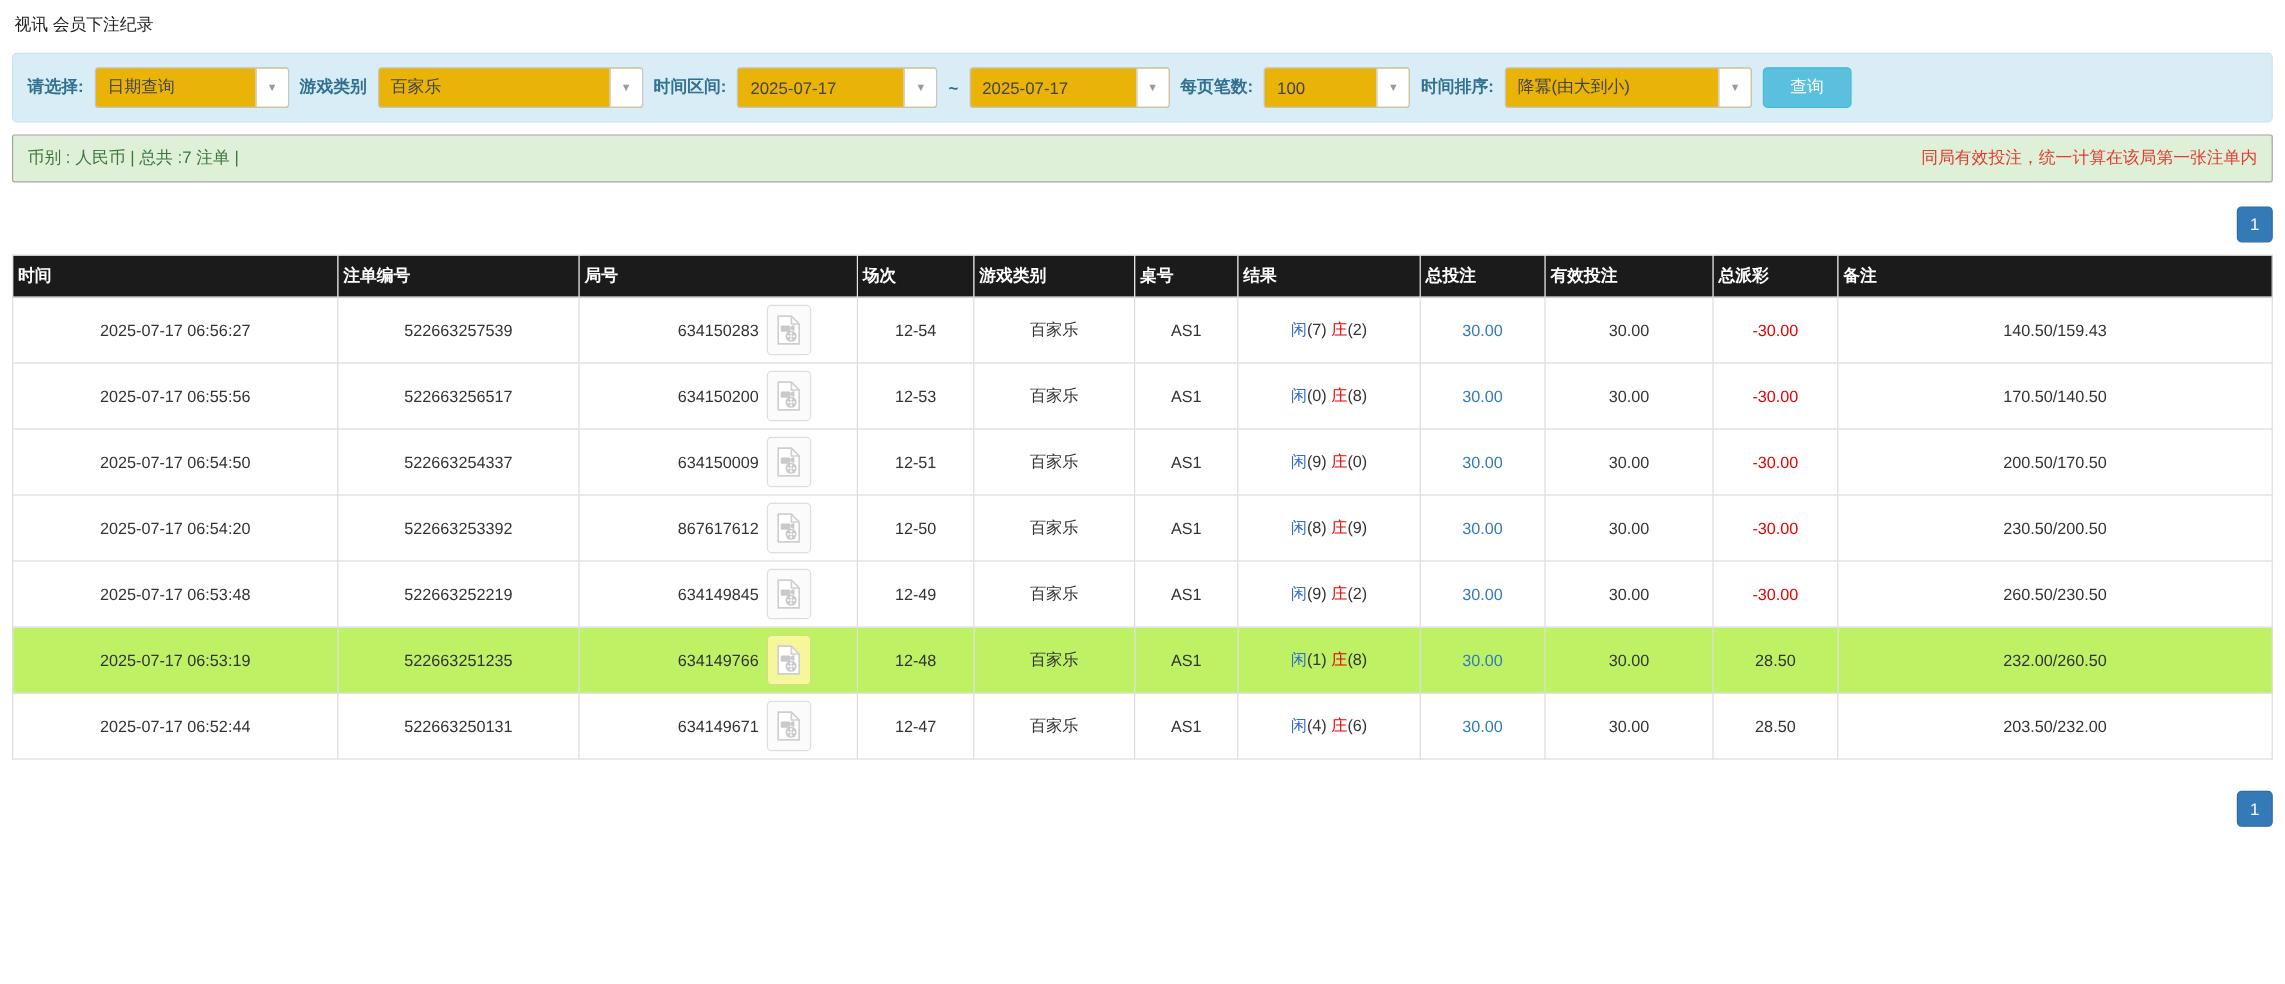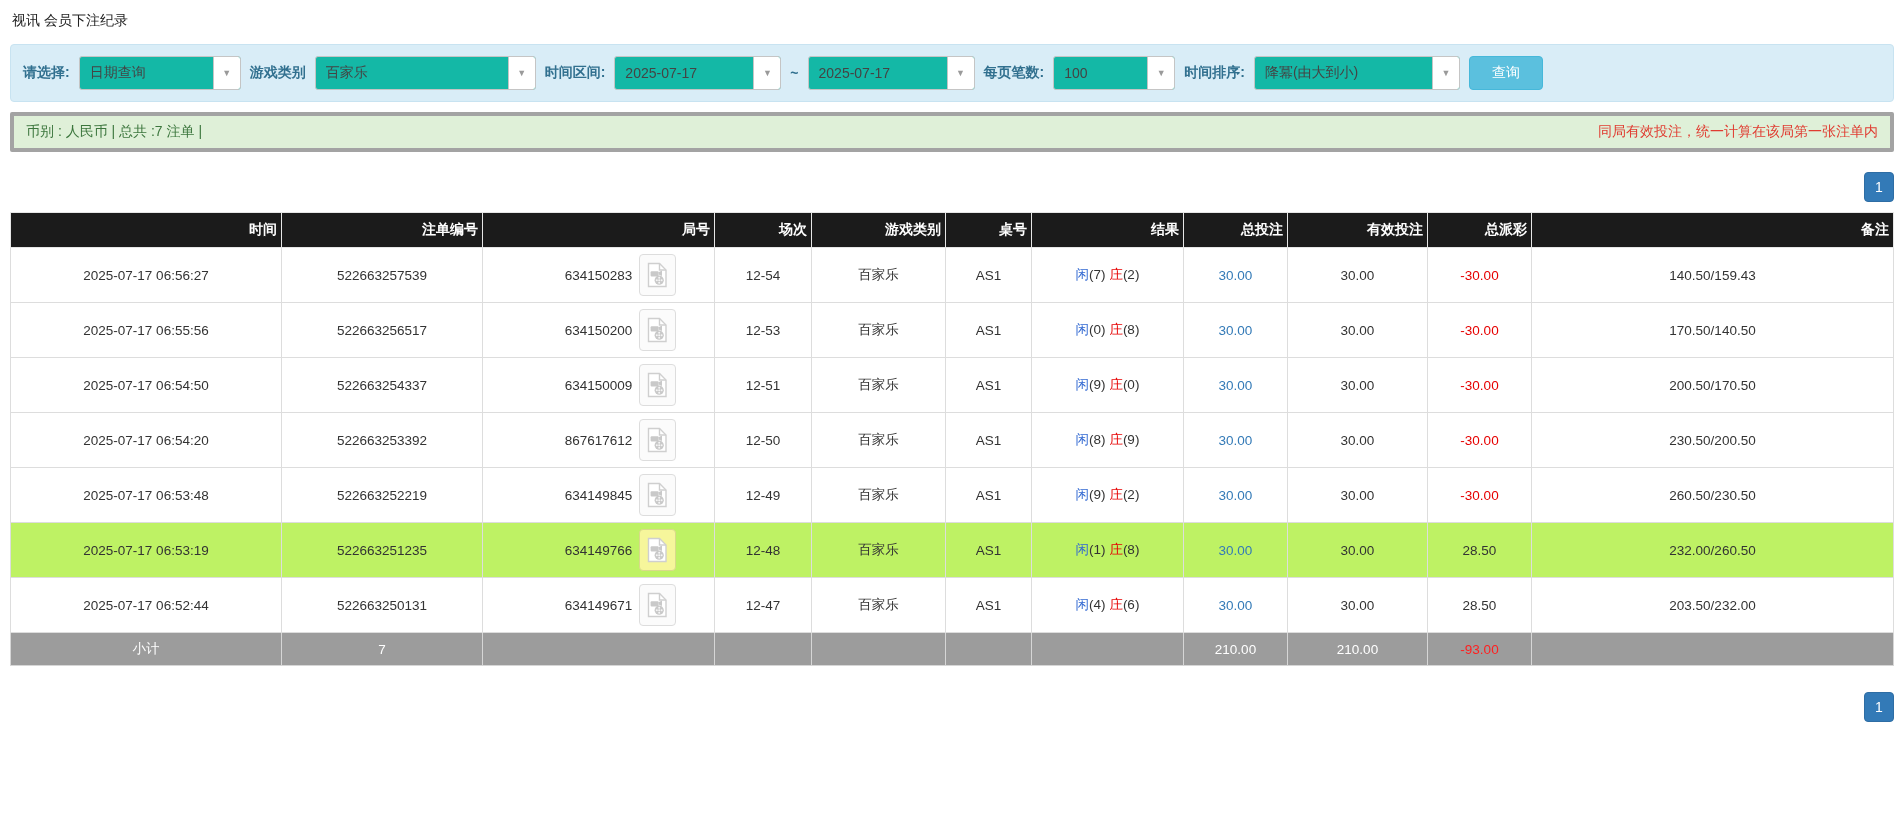--- a/index.html
+++ b/index.html
@@ -15,58 +15,58 @@
   .page-title { font-size:14px; font-weight:500; color:#222; margin:4px 0 14px 2px; }
 
   
   .filter-panel {
     background:#d9edf7; border:1px solid #c8e3f1; border-radius:4px;
     padding:11px 12px; display:flex; align-items:center; gap:9px;
     height:58px;
   }
   .filter-label { color:#31708f; font-weight:bold; white-space:nowrap; }
   .combo {
-    display:flex; align-items:stretch; background:#14b8a6;
+    display:flex; align-items:stretch; background:#eab308;
     border:1px solid #c5c5c5; border-radius:3px; height:34px; overflow:hidden;
   }
   .combo-text { flex:1; display:flex; align-items:center; padding:0 10px; color:#444; white-space:nowrap; }
   .combo-arrow {
     width:27px; border-left:1px solid #c5c5c5; display:flex; align-items:center;
     justify-content:center; color:#9a9a9a; font-size:9px; background:#fff; cursor:pointer;
   }
   .tilde { color:#31708f; font-weight:bold; }
   .search-btn {
     height:34px; padding:0 22px; background:#5bc0de; border:1px solid #46b8da;
     border-radius:4px; color:#fff; font-size:14px; cursor:pointer;
   }
 
   
   .summary-bar {
-    margin-top:10px; background:#dff0d8; border:4px solid #a3a3a3; border-radius:2px;
+    margin-top:10px; background:#dff0d8; border:1px solid #a3a3a3; border-radius:2px;
     padding:10px 12px; display:flex; justify-content:space-between; align-items:center;
     height:40px;
   }
   .summary-left { color:#3c763d; }
   .summary-notice { color:#e03c31; }
 
   
   .pager { display:flex; justify-content:flex-end; }
   .pager-top { margin-top:20px; margin-bottom:10px; }
   .pager-bottom { margin-top:26px; }
   .page-btn {
     min-width:30px; height:30px; background:#337ab7; border:1px solid #2e6da4;
     border-radius:4px; color:#fff; font-size:14px; display:flex;
     align-items:center; justify-content:center; cursor:pointer;
   }
 
   
   table { width:100%; border-collapse:collapse; table-layout:fixed; }
   thead th {
     background:#1b1b1b; color:#fff; font-weight:bold; font-size:14px;
-    padding:8px 4px; border:1px solid #e6e6e6; text-align:right; height:33px;
+    padding:8px 4px; border:1px solid #e6e6e6; text-align:left; height:33px;
   }
   tbody td {
     border:1px solid #ddd; text-align:center; padding:4px;
     height:55px; font-size:13.5px; color:#333; background:#fff;
   }
   tr.highlighted td { background:#bef264; }
   .round-cell-inner { display:inline-flex; align-items:center; gap:7px; justify-content:center;margin-left:44px; }
   .video-btn {
     width:37px; height:42px; border:1px solid #ddd; border-radius:4px;
     background:#fbfbfb; display:inline-flex; align-items:center; justify-content:center;
@@ -435,31 +435,18 @@
     </td>
     <td>
       <span class="bet-link">30.00</span>
     </td>
     <td>30.00</td>
     <td class="payout">28.50</td>
     <td>203.50/232.00</td>
   </tr>
     </tbody>
   <tbody class="summary-body">
-    <tr class="subtotal">
-      <td>小计</td>
-      <td>7</td>
-      <td></td>
-        <td></td>
-      <td></td>
-        <td></td>
-      <td></td>
-      <td>210.00</td>
-      <td>210.00</td>
-      <td class="neg">-93.00</td>
-      <td></td>
-    </tr>
   </tbody>
 </table>
 
 <div class="pager pager-bottom">
   <button class="page-btn">1</button>
 </div>
 
 </body></html>

